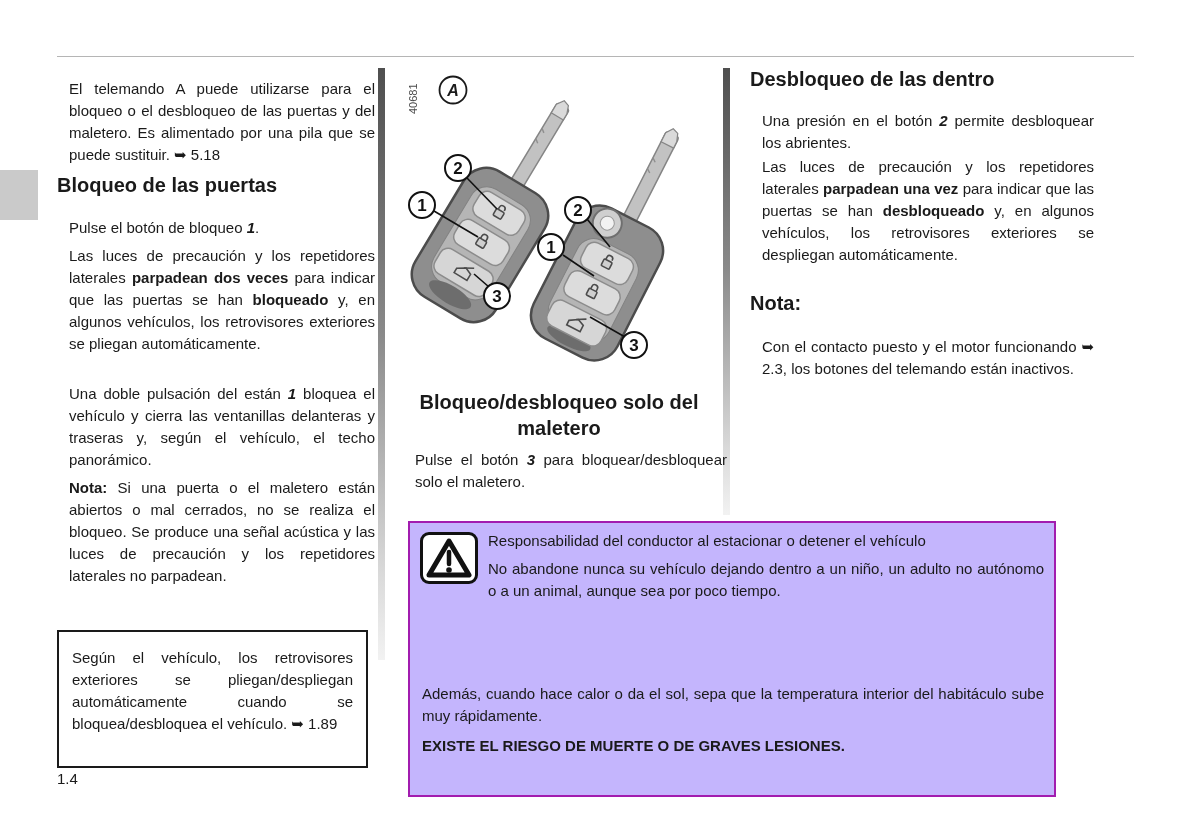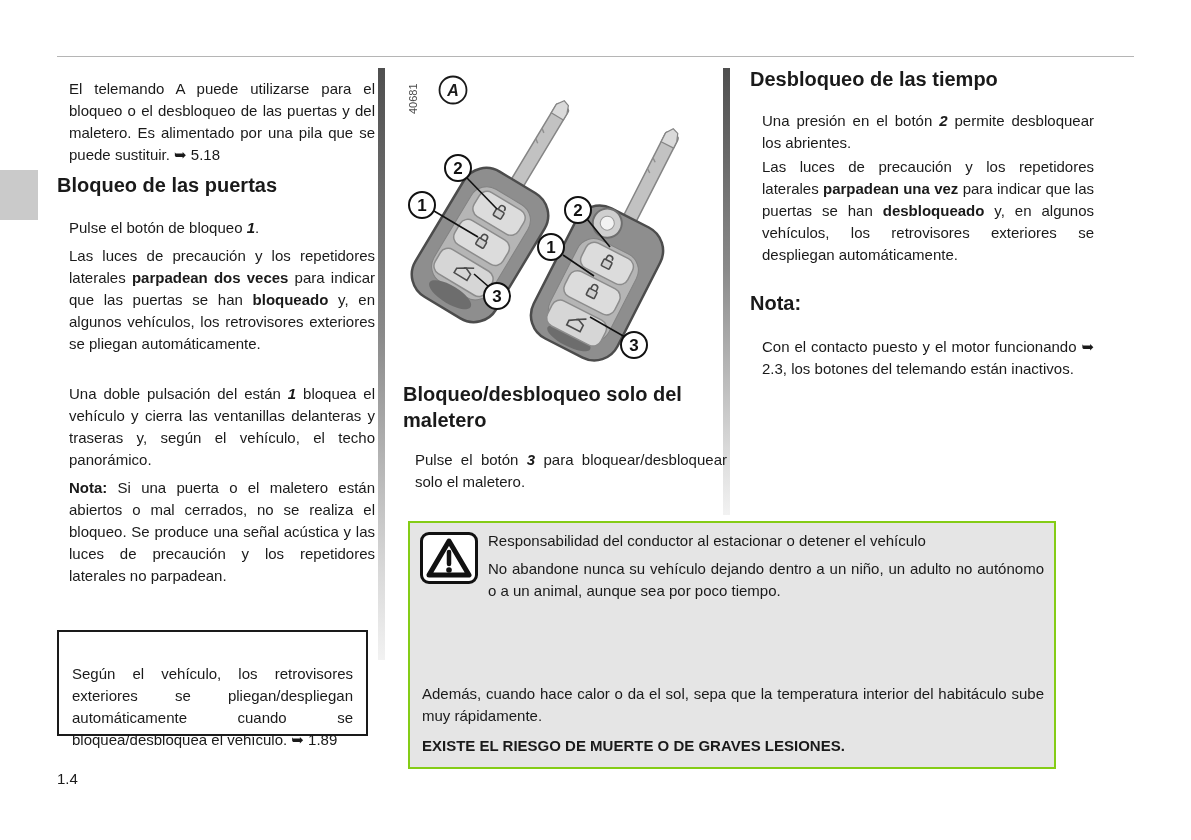--- a/index.html
+++ b/index.html
@@ -13,28 +13,28 @@
     letter-spacing:-0.2px;white-space:nowrap;
   }
   .title-rule{position:absolute;left:57px;top:56px;width:1077px;height:1px;background:#b5b5b5;}
   .side-tab{position:absolute;left:0;top:170px;width:38px;height:50px;background:#cacaca;}
   .divider{position:absolute;width:7px;background:linear-gradient(to bottom,#4f4f4f 0%,#8a8a8a 45%,#d9d9d9 85%,#f2f2f2 100%);}
   #divider-left{left:378px;top:68px;height:592px;}
   #divider-right{left:723px;top:68px;height:447px;}
   .body-text{font-size:15px;line-height:22px;text-align:justify;position:absolute;margin:12px;}
   .col-heading{position:absolute;font-size:20px;line-height:26px;font-weight:bold;margin:0;}
   .note-box{
-    position:absolute;left:57px;top:630px;width:311px;height:106px;box-sizing:border-box;
-    border:2px solid #1a1a1a;background:#fff;padding:31px 13px 0 13px;
+    position:absolute;left:57px;top:630px;width:311px;height:138px;box-sizing:border-box;
+    border:2px solid #1a1a1a;background:#fff;padding:15px 13px 0 13px;
   }
   .note-box p{font-size:15px;line-height:22px;text-align:justify;margin:0;}
   .page-number{position:absolute;left:57px;top:770px;font-size:15px;}
   .warning-box{
-    position:absolute;left:408px;top:521px;width:648px;height:248px;box-sizing:border-box;
-    border:2px solid #84cc16;background:#e5e5e5;
+    position:absolute;left:408px;top:521px;width:648px;height:276px;box-sizing:border-box;
+    border:2px solid #a21caf;background:#c4b5fd;
   }
   .warning-box p{position:absolute;font-size:15px;line-height:22px;text-align:justify;margin:0;}
   .warn-icon-frame{
     position:absolute;left:10px;top:9px;width:58px;height:52px;box-sizing:border-box;
     border:3px solid #111;border-radius:9px;background:#fff;
   }
   .warn-title{left:78px;top:7px;width:556px;text-align:left;}
   .warn-lead{left:78px;top:35px;width:556px;}
   .warn-p1{left:12px;top:82px;width:622px;}
   .warn-p2{left:12px;top:160px;width:622px;}
@@ -150,24 +150,24 @@
       <text x="97" y="236">3</text>
       <circle cx="178" cy="144" r="13" fill="#fff" stroke="#111" stroke-width="2"></circle>
       <text x="178" y="150">2</text>
       <circle cx="151" cy="181" r="13" fill="#fff" stroke="#111" stroke-width="2"></circle>
       <text x="151" y="187">1</text>
       <circle cx="234" cy="279" r="13" fill="#fff" stroke="#111" stroke-width="2"></circle>
       <text x="234" y="285">3</text>
     </g>
   </svg>
 
-  <h2 class="col-heading" style="left:403px;top:381px;width:312px;">Bloqueo/desbloqueo solo del maletero</h2>
+  <h2 class="col-heading" style="left:403px;top:389px;width:312px;text-align:center;">Bloqueo/desbloqueo solo del maletero</h2>
   <p class="body-text" style="left:403px;top:437px;width:312px;"><span>Pulse el botón </span><span style="font-weight: bold; font-style: italic;">3</span><span> para bloquear/desbloquear solo el maletero.</span></p>
 
-  <h2 class="col-heading" style="left:750px;top:66px;width:332px;">Desbloqueo de las tiempo</h2>
+  <h2 class="col-heading" style="left:750px;top:66px;width:332px;">Desbloqueo de las dentro</h2>
   <p class="body-text" style="left:750px;top:98px;width:332px;"><span>Una presión en el botón </span><span style="font-weight: bold; font-style: italic;">2</span><span> permite desbloquear los abrientes.</span></p>
   <p class="body-text" style="left:750px;top:144px;width:332px;"><span>Las luces de precaución y los repetidores laterales </span><span style="font-weight: bold;">parpadean una vez</span><span> para indicar que las puertas se han </span><span style="font-weight: bold;">desbloqueado</span><span> y, en algunos vehículos, los retrovisores exteriores se despliegan automáticamente.</span></p>
   <h2 class="col-heading" style="left:750px;top:290px;width:332px;">Nota:</h2>
   <p class="body-text" style="left:750px;top:324px;width:332px;"><span>Con el contacto puesto y el motor funcionando </span><span>➥ 2.3</span><span>, los botones del telemando están inactivos.</span></p>
 
   <div class="warning-box">
     <div class="warn-icon-frame">
       <svg viewBox="0 0 52 46" width="52" height="46">
         <path d="M26,6 L46,40 L6,40 Z" fill="none" stroke="#111" stroke-width="5" stroke-linejoin="round"></path>
         <line x1="26" y1="17" x2="26" y2="29" stroke="#111" stroke-width="4.5" stroke-linecap="round"></line>

